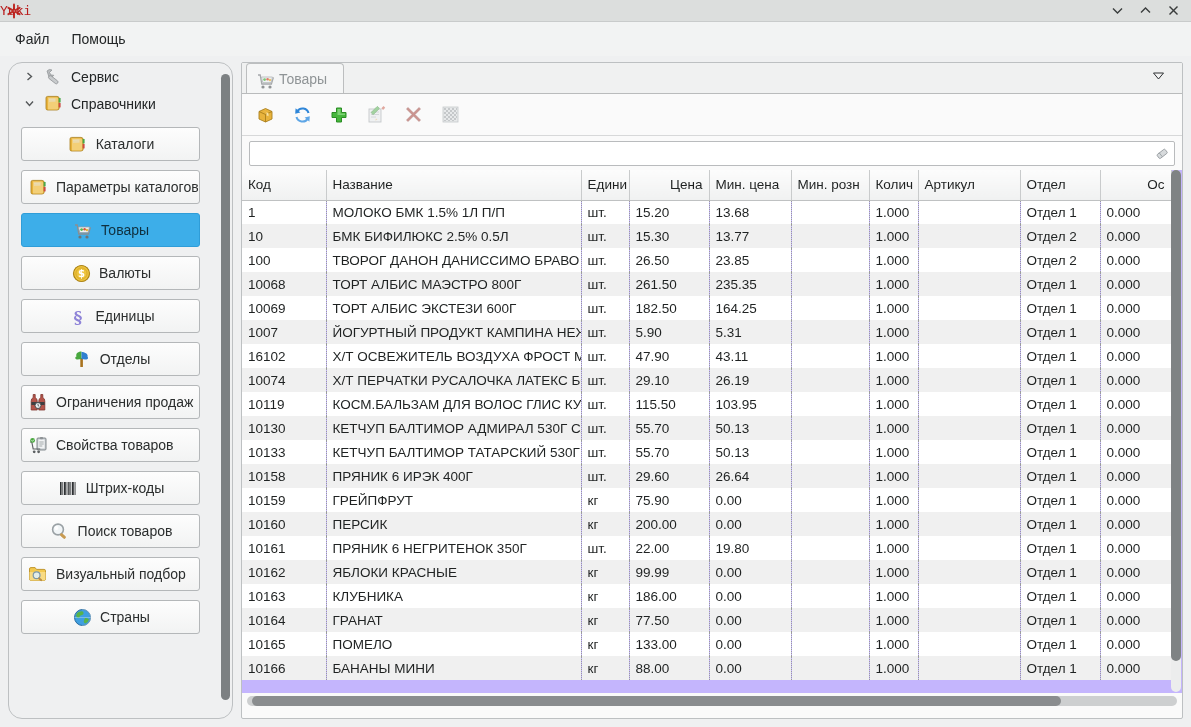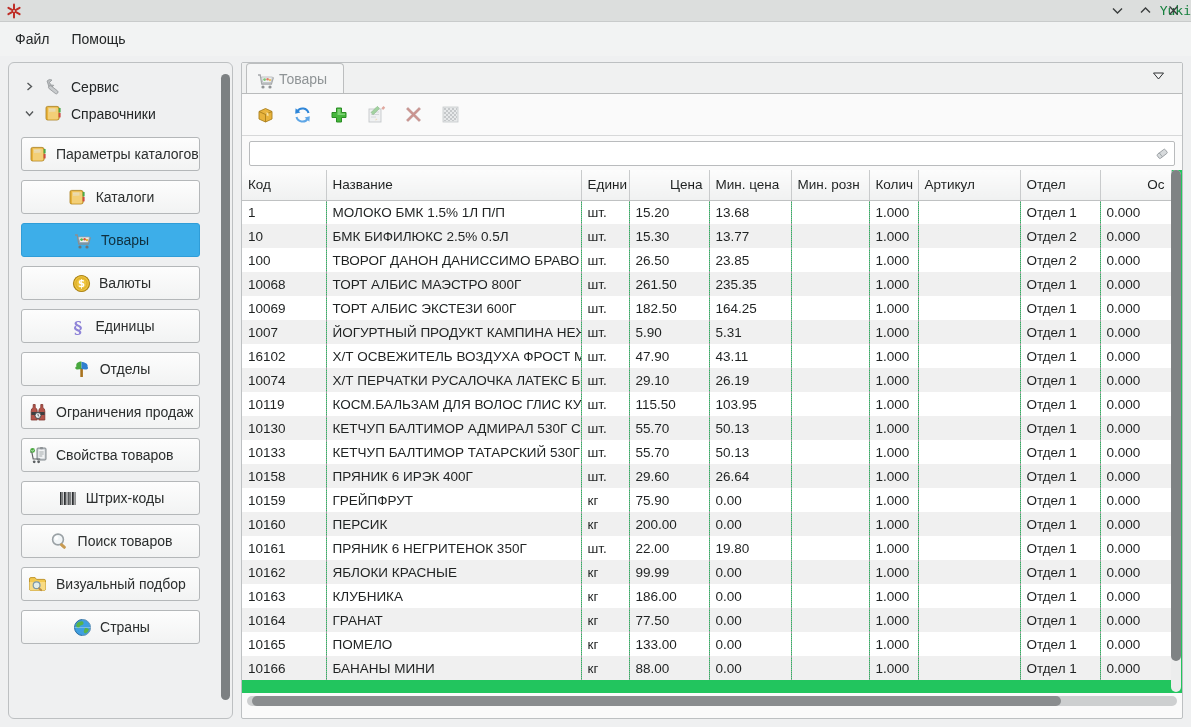--- a/index.html
+++ b/index.html
@@ -3,36 +3,36 @@
 <meta charset="utf-8">
 <style>
   * { box-sizing: border-box; margin: 0; padding: 0; }
   html,body { width:1191px; height:727px; overflow:hidden; }
   body { font-family:"Liberation Sans","DejaVu Sans",sans-serif; background:#eff0f1; color:#232627; }
 
   
   .titlebar { height:22px; background:#dcdedd; border-bottom:1px solid #c9cbcb;
     display:flex; align-items:center; position:relative; }
   .titlebar .logo { margin-left:5px; width:18px; height:18px; display:flex; align-items:center; justify-content:center; }
-  .titlebar .title { position:absolute; left:0; right:0; text-align:right;
-    font-family:"DejaVu Sans Mono","Liberation Mono",monospace; font-size:13px; color:#15803d; }
+  .titlebar .title { position:absolute; left:0; right:0; text-align:left;
+    font-family:"DejaVu Sans Mono","Liberation Mono",monospace; font-size:13px; color:#b91c1c; }
   .win-controls { margin-left:auto; display:flex; gap:12px; padding-right:10px; z-index:2; }
   .win-btn { width:16px; height:16px; display:flex; align-items:center; justify-content:center; cursor:default; }
 
   
   .menubar { height:34px; display:flex; align-items:center; gap:4px; padding-left:6px; background:#f2f3f3; }
   .menu-item { font-size:14px; padding:4px 9px; border-radius:3px; }
 
   
   .main { position:absolute; top:56px; left:0; right:0; bottom:0; padding:6px 8px 8px 8px;
     display:flex; gap:8px; }
 
   
-  .sidebar { width:225px; flex:none; border:1px solid #bdc0c2; border-radius:6px;
-    background:#eff0f1; position:relative; overflow:hidden; padding-top:10px; }
+  .sidebar { width:225px; flex:none; border:1px solid #bdc0c2; border-radius:14px;
+    background:#eff0f1; position:relative; overflow:hidden; }
   .tree-item { height:27px; display:flex; align-items:center; gap:7px; padding-left:14px; font-size:14px; }
   .tree-item .expander { width:12px; display:flex; justify-content:center; }
   .tree-item .ticon { width:22px; height:20px; display:flex; align-items:center; justify-content:center; }
   .side-buttons { margin-top:10px; display:flex; flex-direction:column; gap:9px; padding-left:12px; }
   .side-btn { width:179px; height:34px; flex:none; border:1px solid #b4b7b9; border-radius:3px;
     background:linear-gradient(#fdfdfd,#f2f3f3); display:flex; align-items:center; justify-content:center;
     gap:7px; font-size:14px; color:#2b2e2e; white-space:nowrap; overflow:hidden; padding:0 5px; }
   .side-btn.long { justify-content:flex-start; }
   .side-btn.selected { background:#3daee9; border-color:#2f9dd8; color:#10303f; }
   .side-btn .bicon { width:22px; height:20px; flex:none; display:flex; align-items:center; justify-content:center; }
@@ -55,21 +55,21 @@
   .tool-btn { width:28px; height:28px; display:flex; align-items:center; justify-content:center; }
   .tool-btn.disabled { opacity:.55; }
 
   .filterbar { height:34px; flex:none; display:flex; align-items:center; padding:0 7px; background:#fafafa; }
   .filter-wrap { flex:1; position:relative; }
   .filter-input { width:100%; height:25px; border:1px solid #b9bbbd; border-radius:2px; background:#fff;
     padding:0 26px 0 6px; font-size:13px; outline:none; }
   .filter-clear { position:absolute; right:6px; top:5px; width:15px; height:15px; }
 
   
-  .table-area { height:523px; flex:none; overflow:hidden; background:#22c55e; position:relative; padding-right:12px; }
+  .table-area { height:523px; flex:none; overflow:hidden; background:#c4b5fd; position:relative; padding-right:12px; }
   table { border-collapse:collapse; table-layout:fixed; width:100%; }
   th { height:30px; font-weight:normal; font-size:13.5px; text-align:left; padding:0 6px;
     background:linear-gradient(#fcfcfc,#f0f1f1); border-right:1px solid #c9cbcc; border-bottom:1px solid #bfc1c2;
     white-space:nowrap; overflow:hidden; color:#1f2222; }
   th.r { text-align:right;margin-top:34px; }
   td { height:24px; font-size:13.5px; padding:0 6px; border-right:1px dotted #9a9c9e;
     white-space:nowrap; overflow:hidden; color:#1f2222; }
   tbody tr:nth-child(even) td { background:#f0f0f0; }
   tbody tr:nth-child(odd) td { background:#ffffff; }
 
@@ -168,47 +168,47 @@
                 <path d="M5 4.2 l6.5 -0.1 M5 6 l6.5 -0.1" stroke="#e6e2d2" stroke-width="1"></path>
                 <rect x="14.6" y="3" width="2" height="4.4" fill="#4aa84a"></rect>
                 <rect x="14.6" y="8" width="2" height="4.4" fill="#cc4b42"></rect>
               </svg>
             </span>
           </span>
           <span>Справочники</span>
         </div>
       </div>
     <div class="side-buttons" id="side-buttons">
-        <div class="side-btn long">
+        <div class="side-btn">
           <span class="bicon">
             <span style="display: flex;">
               <svg width="19" height="17" viewBox="0 0 19 17">
                 <path d="M2 3 q0-1.6 1.6-1.6 L13 1.4 q2.2 0 2.2 2.2 L15.2 13 q0 2-2.2 2 L3.6 15 Q2 15 2 13.4 Z" fill="#e8b33c" stroke="#a97f1d" stroke-width="0.8"></path>
                 <path d="M4 2.6 L12.6 2.4 q1.6 0 1.6 1.8 l0 8.8 q0 1.6-1.6 1.6 L4 14.6 Z" fill="#f3cf77"></path>
                 <path d="M5 4.2 l6.5 -0.1 M5 6 l6.5 -0.1" stroke="#e6e2d2" stroke-width="1"></path>
                 <rect x="14.6" y="3" width="2" height="4.4" fill="#4aa84a"></rect>
                 <rect x="14.6" y="8" width="2" height="4.4" fill="#cc4b42"></rect>
               </svg>
             </span>
           </span>
-          <span>Параметры каталогов</span>
-        </div>
-        <div class="side-btn">
+          <span>Каталоги</span>
+        </div>
+        <div class="side-btn long">
           <span class="bicon">
             <span style="display: flex;">
               <svg width="19" height="17" viewBox="0 0 19 17">
                 <path d="M2 3 q0-1.6 1.6-1.6 L13 1.4 q2.2 0 2.2 2.2 L15.2 13 q0 2-2.2 2 L3.6 15 Q2 15 2 13.4 Z" fill="#e8b33c" stroke="#a97f1d" stroke-width="0.8"></path>
                 <path d="M4 2.6 L12.6 2.4 q1.6 0 1.6 1.8 l0 8.8 q0 1.6-1.6 1.6 L4 14.6 Z" fill="#f3cf77"></path>
                 <path d="M5 4.2 l6.5 -0.1 M5 6 l6.5 -0.1" stroke="#e6e2d2" stroke-width="1"></path>
                 <rect x="14.6" y="3" width="2" height="4.4" fill="#4aa84a"></rect>
                 <rect x="14.6" y="8" width="2" height="4.4" fill="#cc4b42"></rect>
               </svg>
             </span>
           </span>
-          <span>Каталоги</span>
+          <span>Параметры каталогов</span>
         </div>
         <div class="side-btn selected">
           <span class="bicon">
             <span style="display: flex;">
               <svg width="20" height="19" viewBox="0 0 20 19">
                 <circle cx="7" cy="16" r="1.6" fill="#6f7375"></circle>
                 <circle cx="14" cy="16" r="1.6" fill="#6f7375"></circle>
                 <path d="M2 4 h2.2 l1.6 9 h9.6 l2-6.6" fill="none" stroke="#8b8f92" stroke-width="1.3"></path>
                 <path d="M5.5 6 h11 l-1.4 5.6 h-8.4 Z" fill="#eef2f4" stroke="#9aa0a3" stroke-width="0.8"></path>
                 <circle cx="8.6" cy="8.6" r="1.4" fill="#58b84d"></circle>

